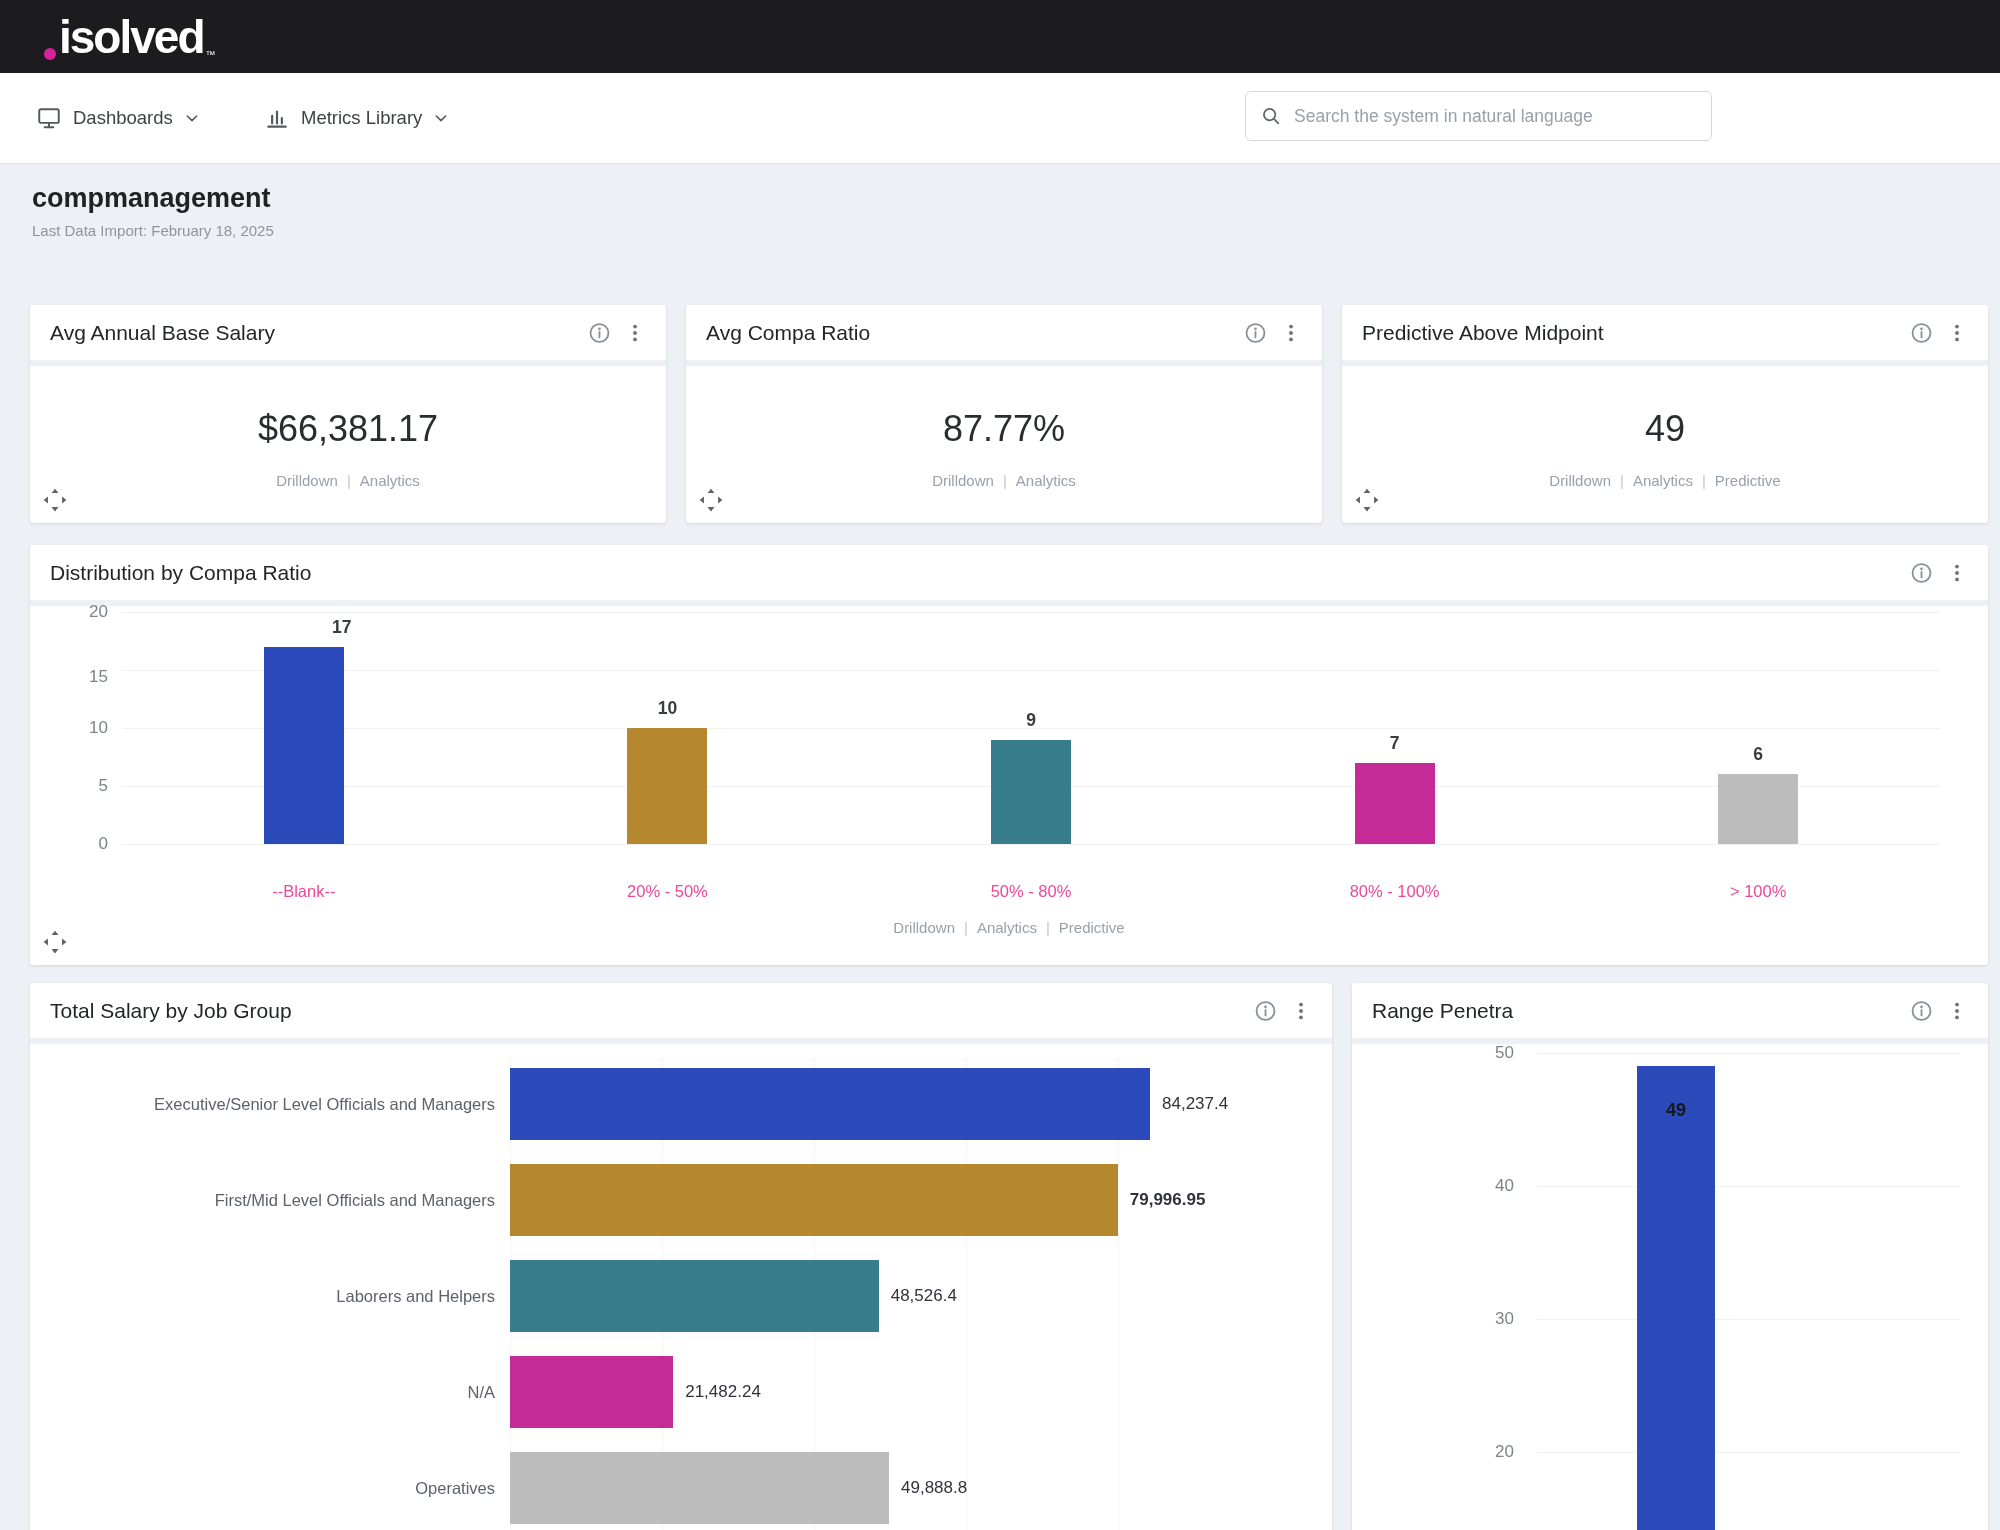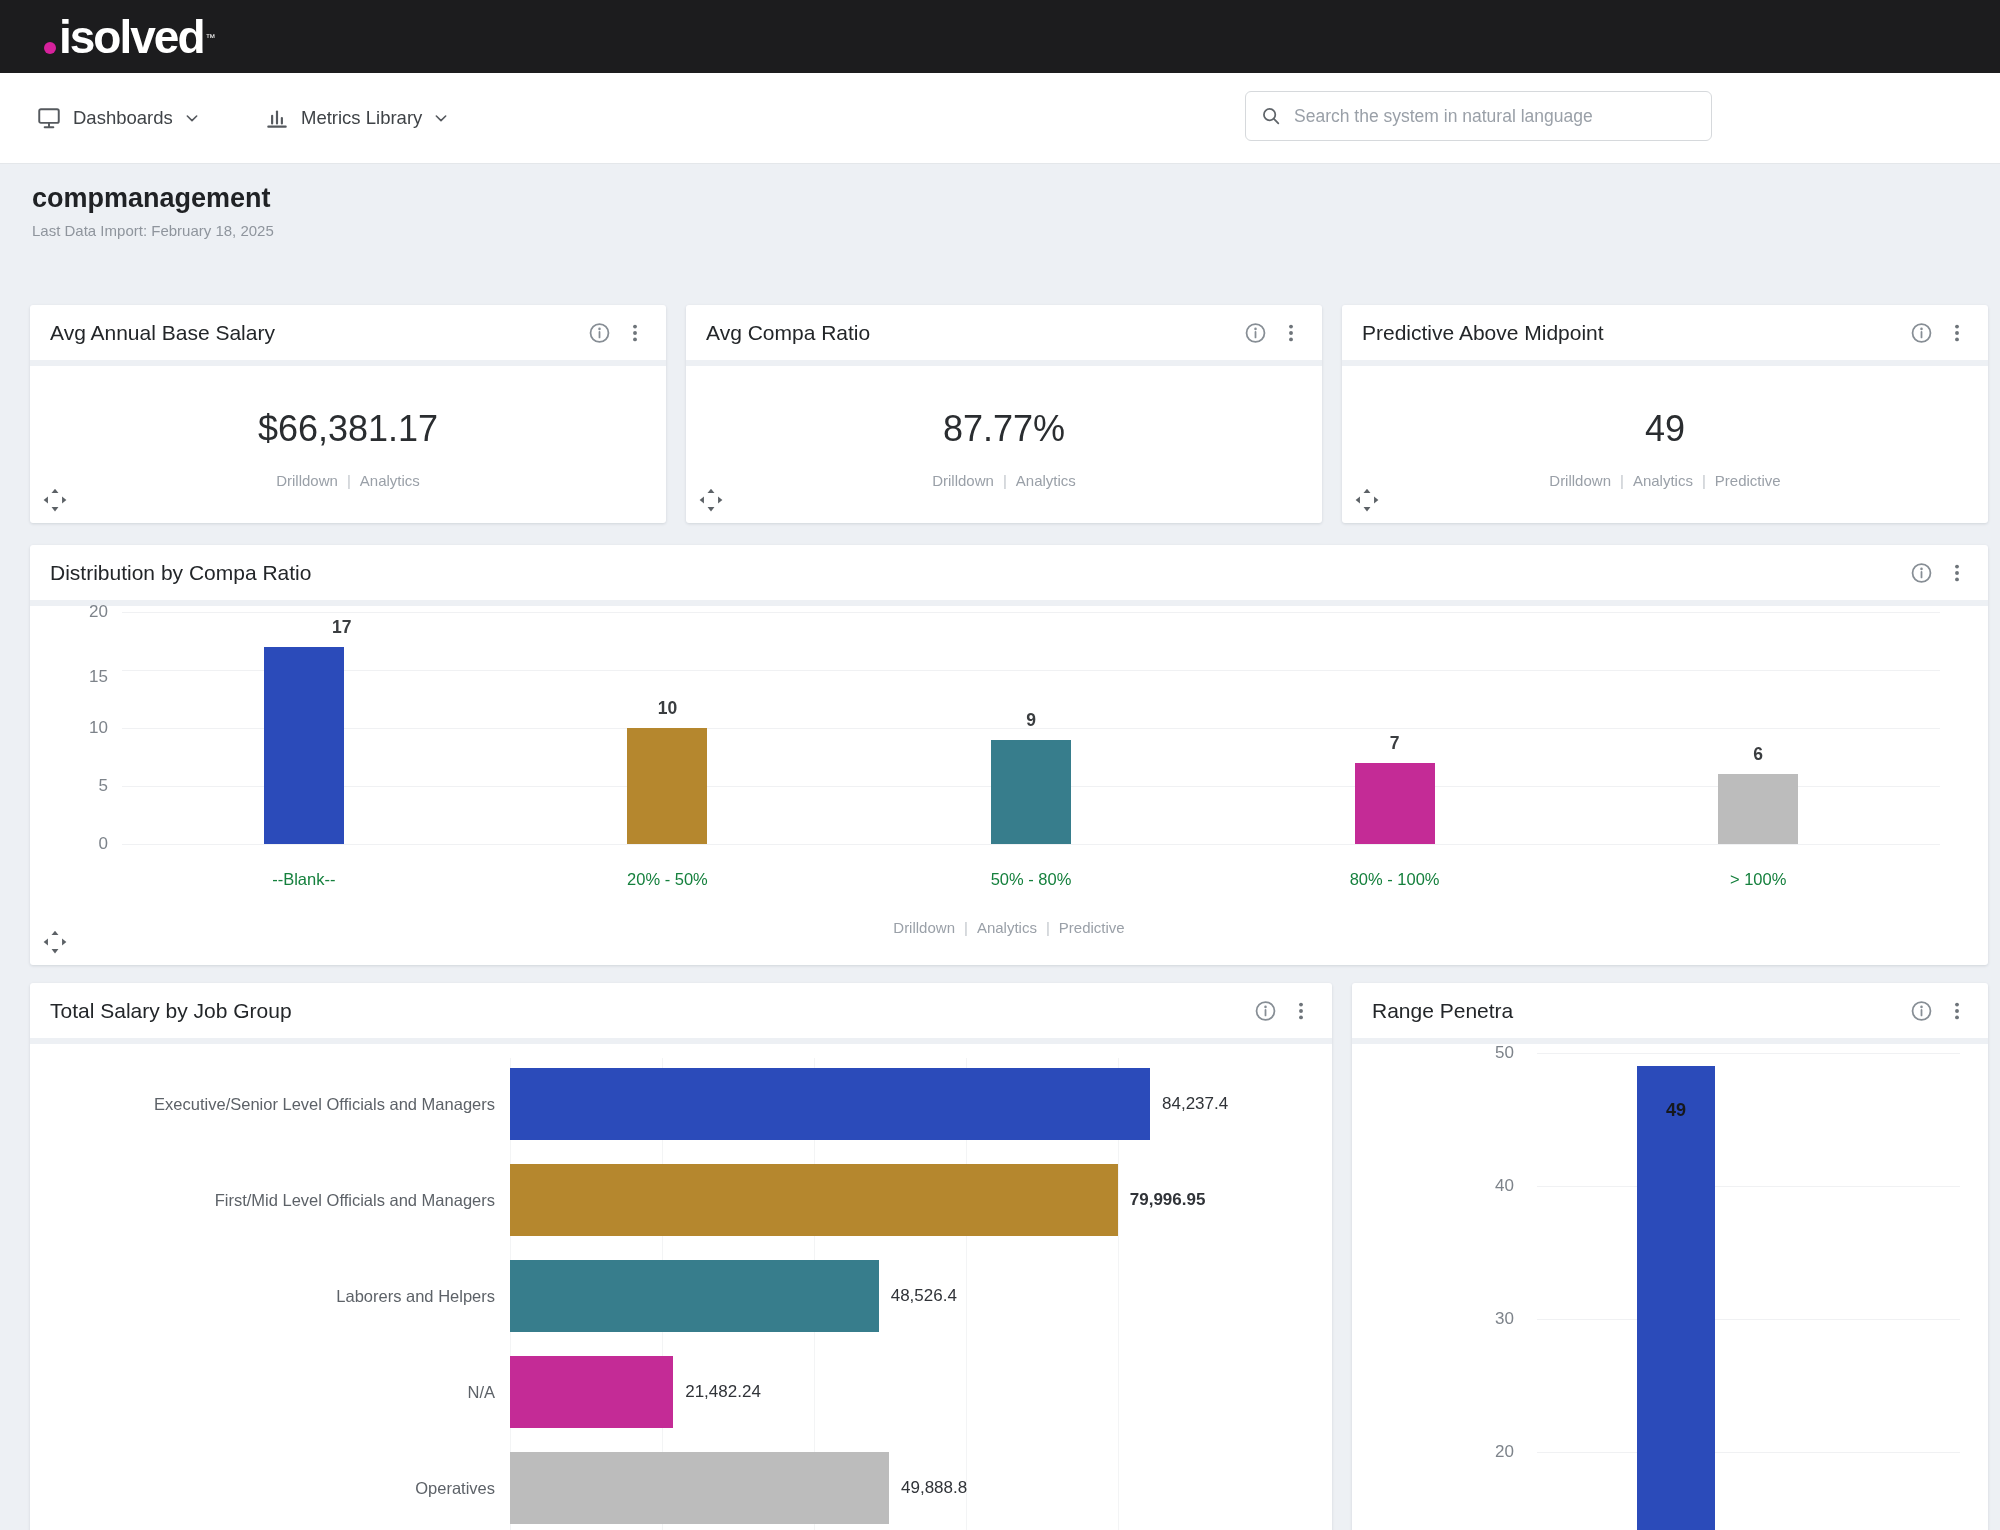--- a/index.html
+++ b/index.html
@@ -1,21 +1,21 @@
 <!DOCTYPE html>
 <html><head>
 <meta charset="utf-8">
 <style>
   html,body{margin:0;padding:0;}
   .screen{position:relative;width:2000px;height:1530px;background:#edf0f4;overflow:hidden;
           font-family:"Liberation Sans", sans-serif;color:#26282b;}
 
   
   .topbar{position:absolute;left:0;top:0;width:100%;height:73px;background:#1c1c1e;}
-  .logo{position:absolute;left:44px;top:50%;transform:translateY(-50%);display:flex;align-items:center;}
+  .logo{position:absolute;left:44px;top:50%;transform:translateY(-50%);display:flex;align-items:flex-end;}
   .logo-dot{width:12px;height:12px;border-radius:50%;background:#d6219c;margin-right:3px;margin-top:22px;}
   .logo-text{color:#fff;font-size:46px;font-weight:700;letter-spacing:-2px;line-height:1;}
   .logo-tm{color:#fff;font-size:10px;margin-left:2px;margin-top:2px;}
 
   
   .navbar{position:absolute;left:0;top:73px;width:100%;height:90px;background:#fff;border-bottom:1px solid #e4e7ea;}
   .nav-item{position:absolute;top:0;height:100%;display:flex;align-items:center;gap:11px;
             color:#3f4347;font-size:18.5px;cursor:pointer;}
   .nav-item .nic{color:#55595e;display:flex;}
   .chev{color:#55595e;display:flex;}
@@ -57,21 +57,21 @@
   .chart{position:absolute;left:0;right:0;}
   #chart-dist{top:61px;height:359px;}
   #chart-salary{top:61px;height:499px;}
   #chart-range{top:61px;height:499px;}
   .gridline-h{position:absolute;height:1px;background:#f0f1f3;}
   .gridline-v{position:absolute;width:1px;background:#f3f4f5;}
   .ytick{position:absolute;font-size:17px;color:#7d838a;text-align:right;}
   .vbar,.hbar{position:absolute;cursor:pointer;}
   .bar-value{position:absolute;transform:translateX(-50%);font-size:17.5px;font-weight:700;color:#3a3d40;}
   .bar-value-in{position:absolute;transform:translateX(-50%);font-size:18px;font-weight:700;color:#16181c;}
-  .cat-label{position:absolute;transform:translateX(-50%);font-size:16.5px;color:#15803d;white-space:nowrap;}
+  .cat-label{position:absolute;transform:translateX(-50%);font-size:16.5px;color:#ec4899;white-space:nowrap;margin-top:12px;}
   .hrow-label{position:absolute;left:20px;width:445px;text-align:right;transform:translateY(-50%);
               font-size:16.5px;color:#5d6268;white-space:nowrap;}
   .hbar-value{position:absolute;transform:translateY(-50%);font-size:17px;color:#303338;white-space:nowrap;}
   .chart-links{position:absolute;left:0;right:0;top:313px;text-align:center;font-size:15px;color:#9aa0a8;}
 </style>
 </head>
 <body>
 
 <div class="screen">
 

